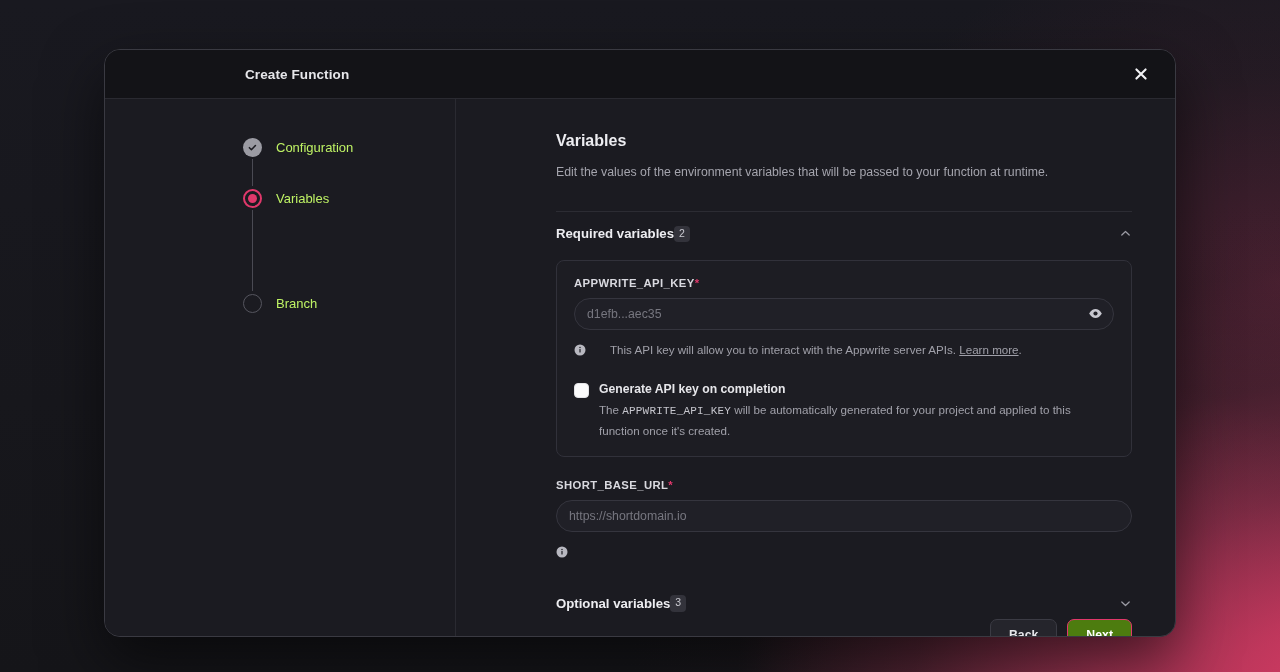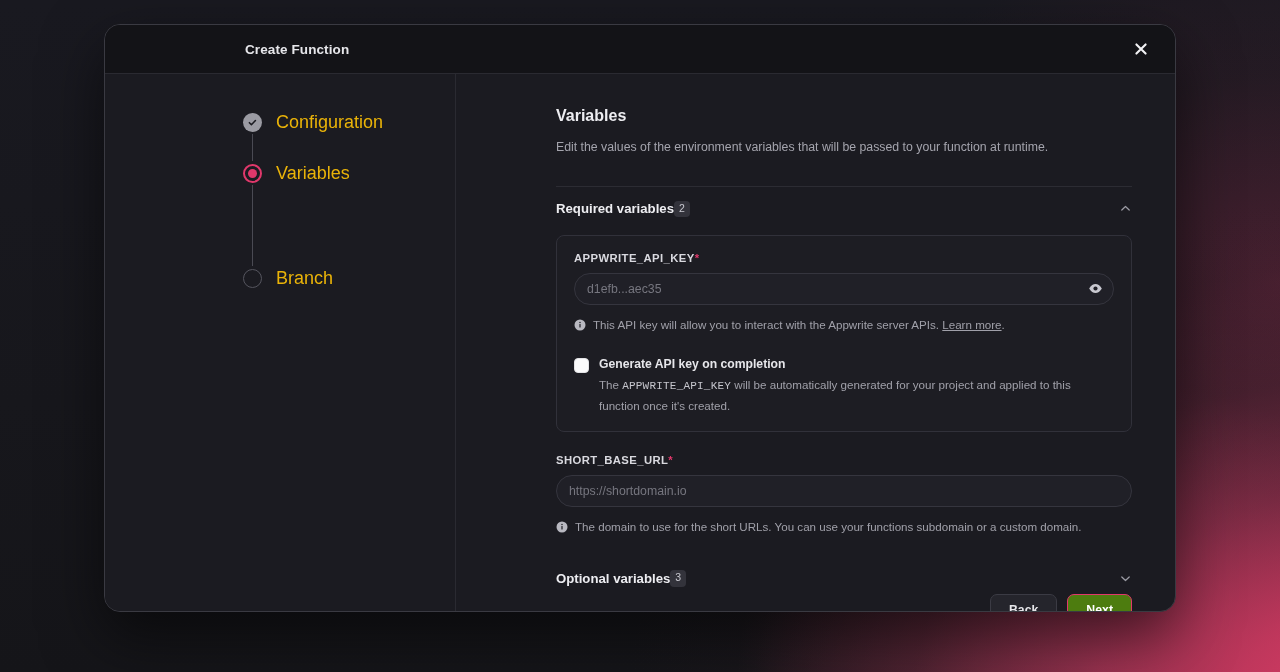--- a/index.html
+++ b/index.html
@@ -24,21 +24,21 @@
       radial-gradient(ellipse 900px 620px at 108% 104%, rgba(237,64,110,0.95) 0%, rgba(221,60,103,0.80) 16%, rgba(176,52,88,0.55) 34%, rgba(112,40,62,0.30) 52%, rgba(55,28,38,0.10) 70%, rgba(23,23,28,0.0) 84%),
       radial-gradient(ellipse 620px 520px at 100% 42%, rgba(150,44,78,0.38) 0%, rgba(90,34,54,0.18) 40%, rgba(23,23,28,0) 72%),
       radial-gradient(ellipse 520px 420px at 86% 100%, rgba(240,80,120,0.40) 0%, rgba(23,23,28,0) 70%),
       linear-gradient(180deg, #191920 0%, #17171c 60%, #151519 100%);
   }
 
   
   #modal {
     position: absolute;
     left: 104px;
-    top: 24px;
+    top: 49px;
     width: 1072px;
     height: 588px;
     background: #1b1b21;
     border: 1px solid #3a3a42;
     border-radius: 16px;
     overflow: hidden;
     display: flex;
     flex-direction: column;
     box-shadow: 0 24px 60px rgba(0,0,0,0.55);
   }
@@ -123,22 +123,22 @@
     width: 9px;
     height: 9px;
     border-radius: 50%;
     background: #e0386b;
   }
   .step-marker.todo {
     border: 1.5px solid #55555e;
     background: transparent;
   }
   .step-label {
-    font-size: 18px;
-    color: #eab308;
+    font-size: 13px;
+    color: #bef264;
     white-space: nowrap;
   }
   .step-connector {
     width: 1px;
     height: 27px;
     background: #4a4a53;
     margin-left: 9px;
   }
 
   
@@ -250,21 +250,21 @@
     justify-content: center;
     background: transparent;
     border: none;
     cursor: pointer;
     padding: 0;
   }
 
   
   .helper {
     display: flex;
-    gap: 7px;
+    gap: 24px;
     margin-top: 11px;
     font-size: 11.6px;
     color: #a0a0a9;
     line-height: 1.55;
   }
   .helper .ico { flex: 0 0 auto; margin-top: 2px; }
   .helper a { color: #a0a0a9; text-decoration: underline; }
 
   
   .cb-row {
@@ -461,21 +461,20 @@
             <input class="text-input plain" type="text" placeholder="https://shortdomain.io" style="">
           </div>
           <div class="helper">
             <span class="ico">
               <svg width="12" height="12" viewBox="0 0 14 14" aria-hidden="true">
                 <circle cx="7" cy="7" r="6.4" fill="#b8b8c0"></circle>
                 <rect x="6.3" y="5.7" width="1.4" height="4.3" rx="0.6" fill="#1b1b21"></rect>
                 <circle cx="7" cy="4.1" r="0.85" fill="#1b1b21"></circle>
               </svg>
             </span>
-            <span>The domain to use for the short URLs. You can use your functions subdomain or a custom domain.</span>
           </div>
         </div>
 
         <div class="section-head" style="margin-top:18px;">
           <div class="section-head-left">
             <span class="section-title">Optional variables</span>
             <span class="count-badge">3</span>
           </div>
           <span class="chev">
             <svg width="13" height="13" viewBox="0 0 14 14" aria-hidden="true">

